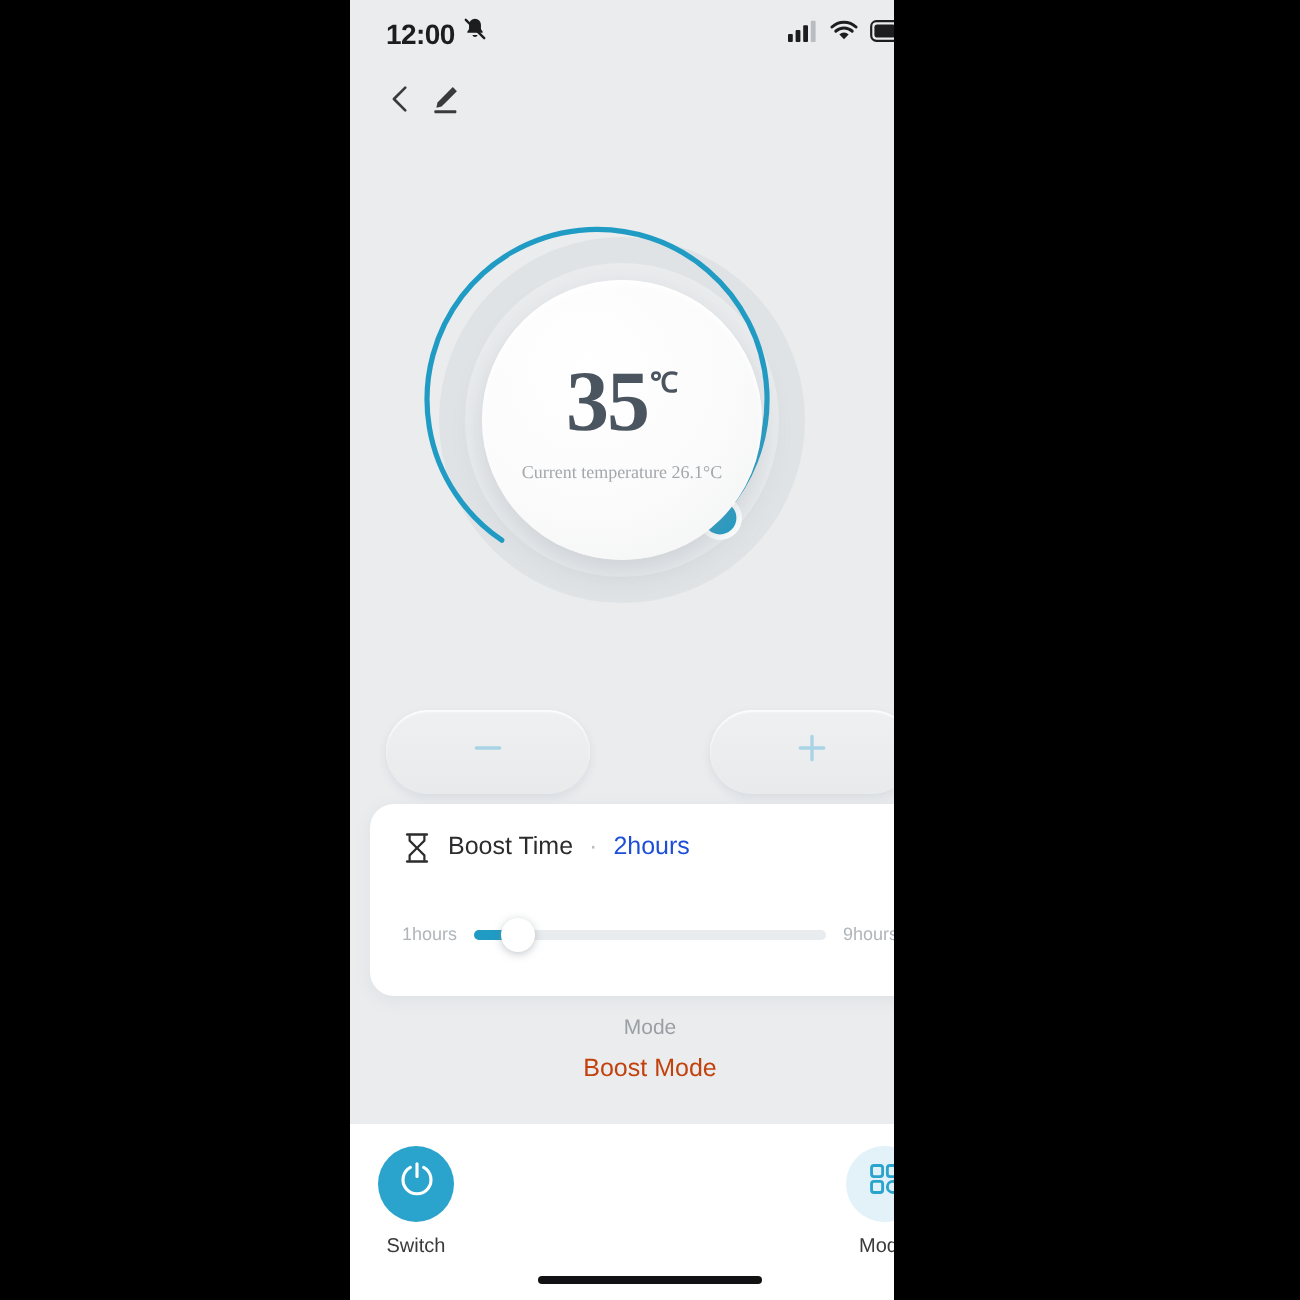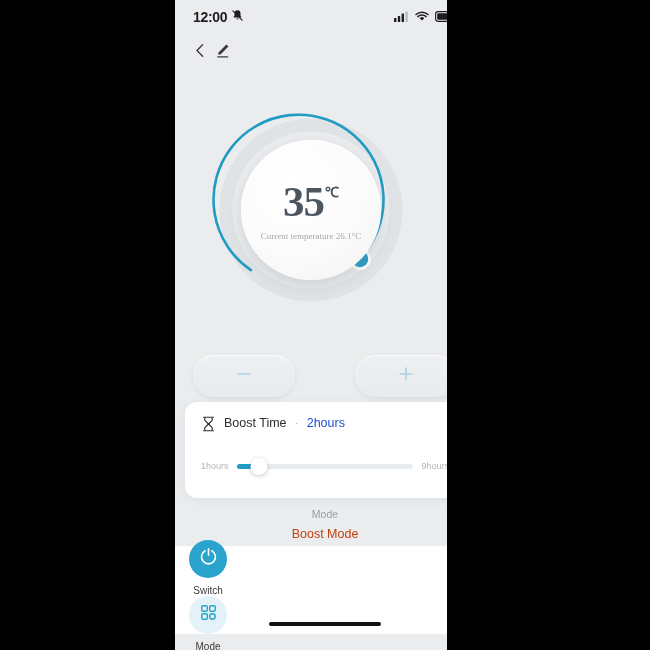--- a/index.html
+++ b/index.html
@@ -233,30 +233,29 @@
   #mode-value {
     margin-top: 7px;
     font-size: 12.5px;
     color: #c2410c;
   }
 
   
   #bottom-nav {
     position: absolute;
     left: 0;
-    bottom: 16px;
+    bottom: 0;
     width: 300px;
     height: 88px;
     background: #ffffff;
     display: flex;
     align-items: flex-start;
-    justify-content: center;
+    justify-content: space-between;
     padding-top: 11px;
     box-sizing: border-box;
-    flex-direction: column;
   }
   .nav-item {
     display: flex;
     flex-direction: column;
     align-items: center;
     width: 66px;
   }
   .nav-circle {
     width: 38px; height: 38px;
     border-radius: 50%;

